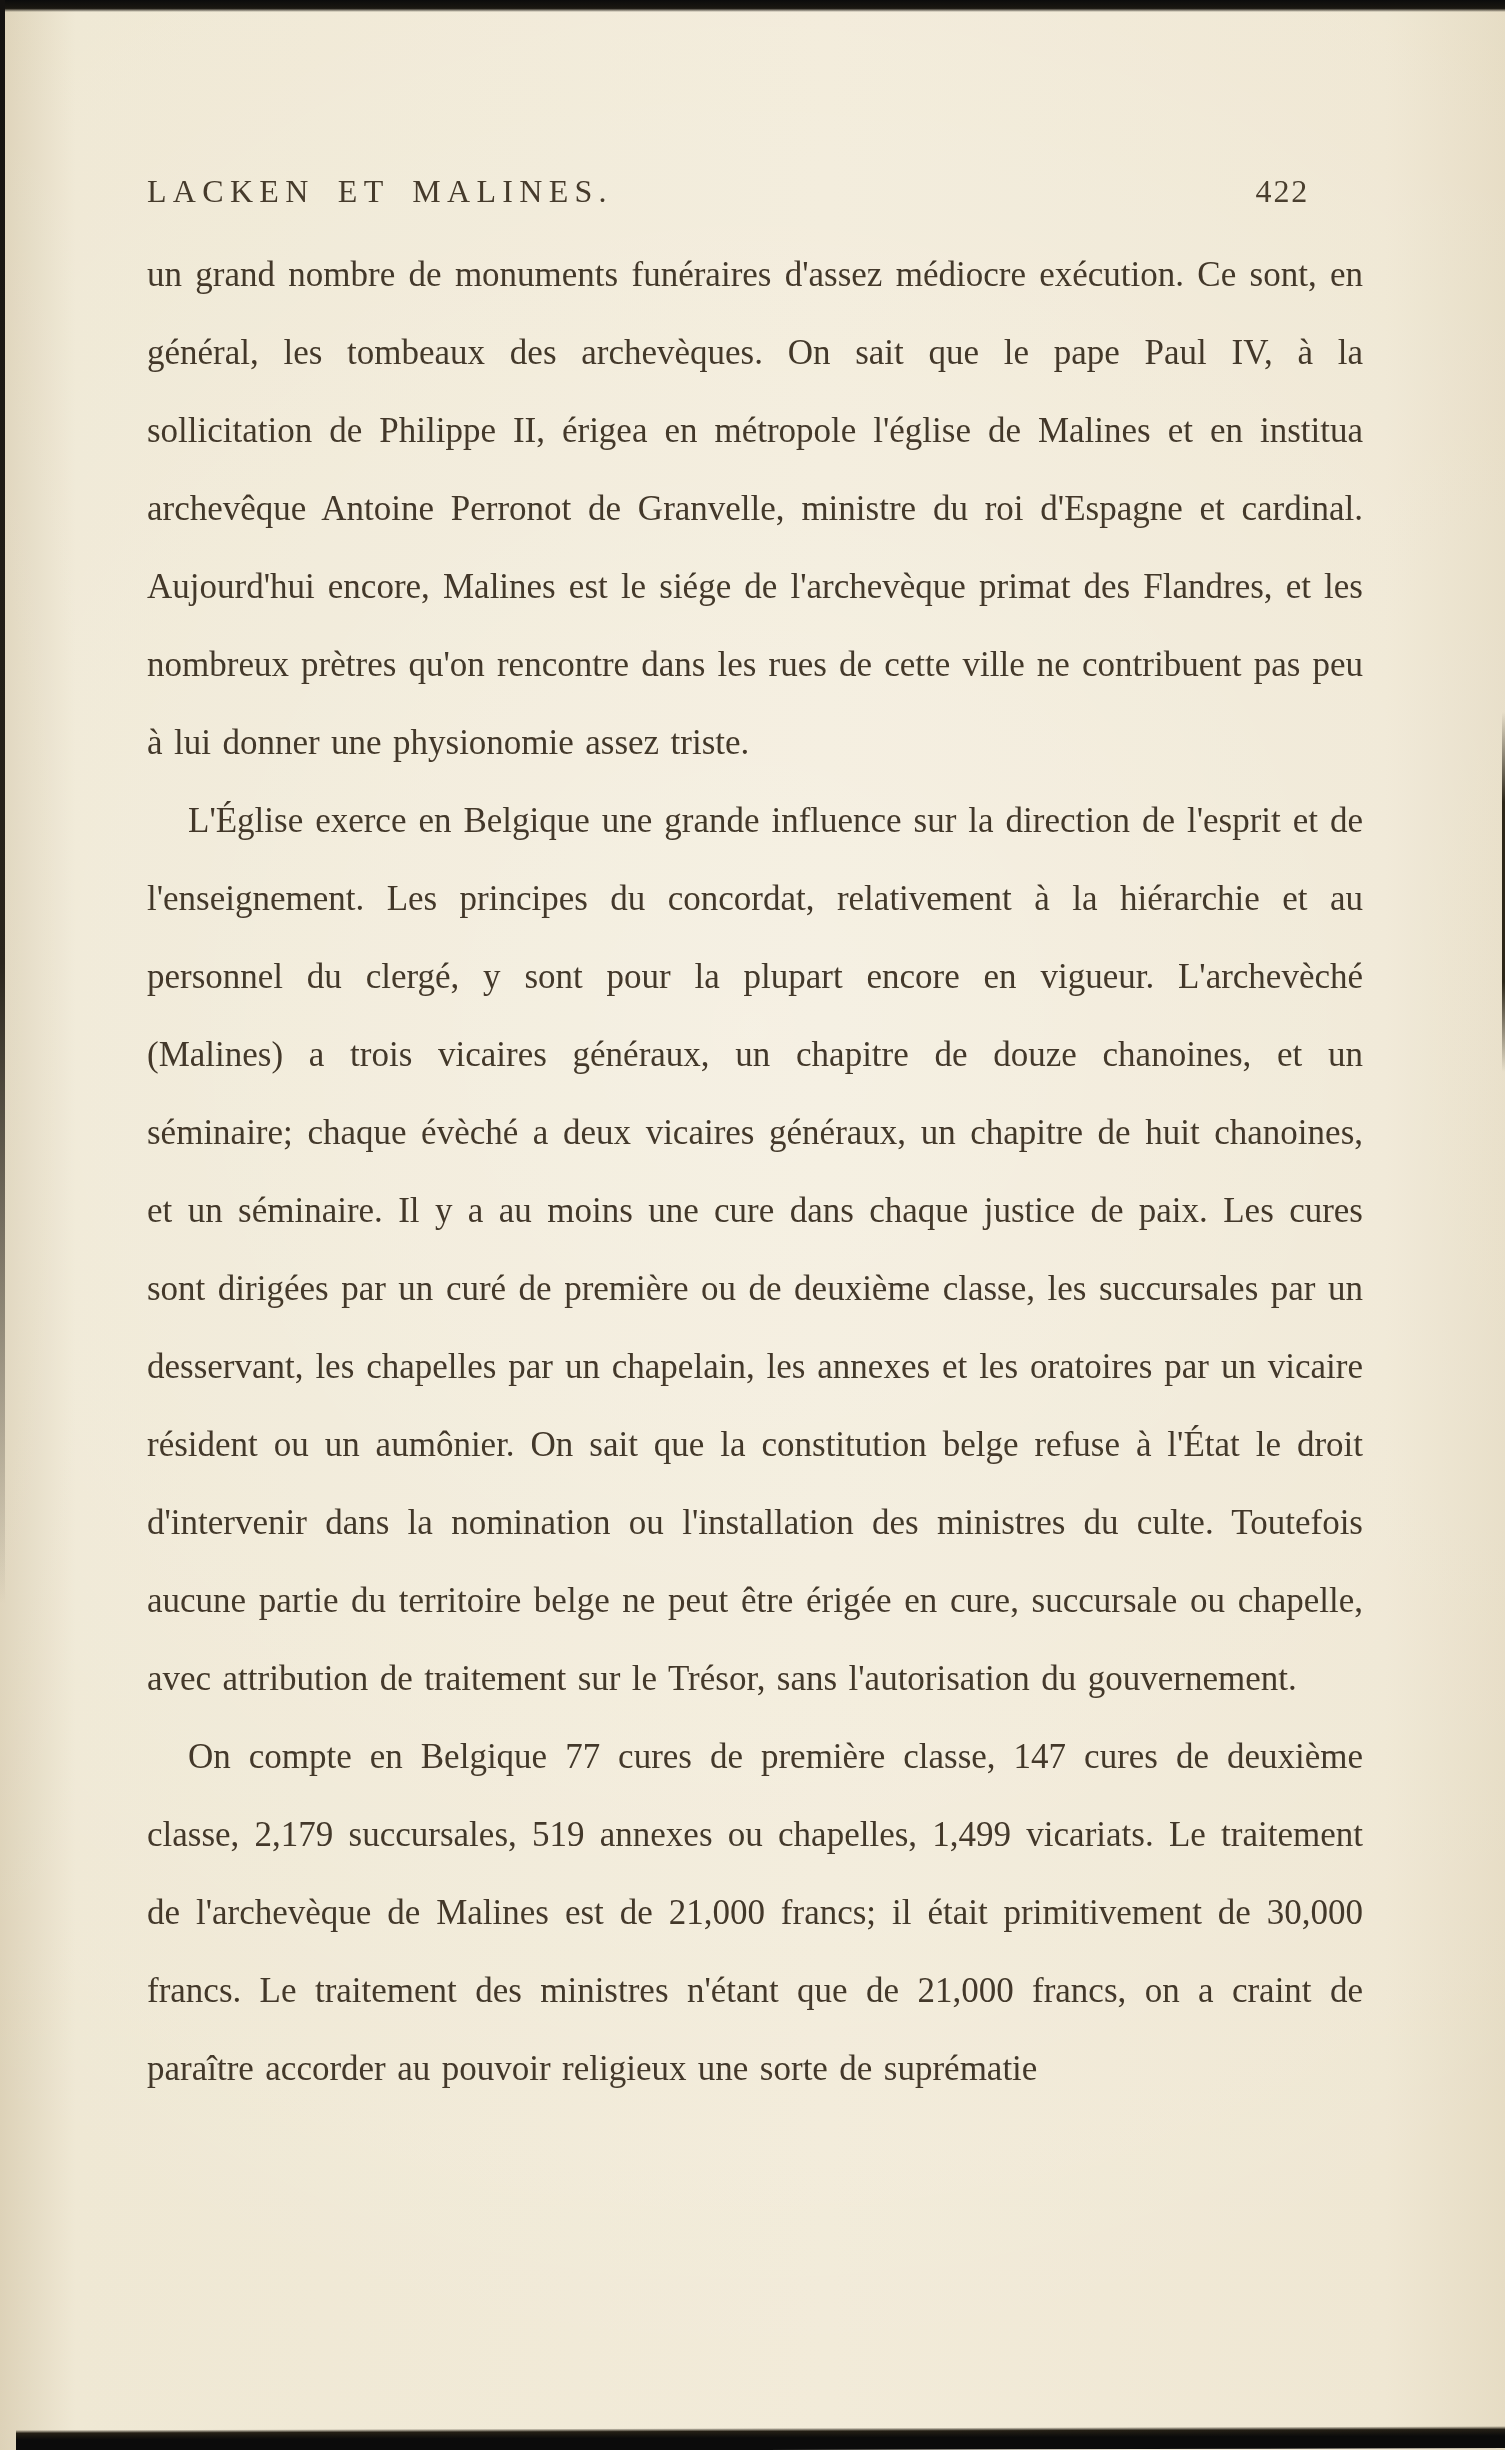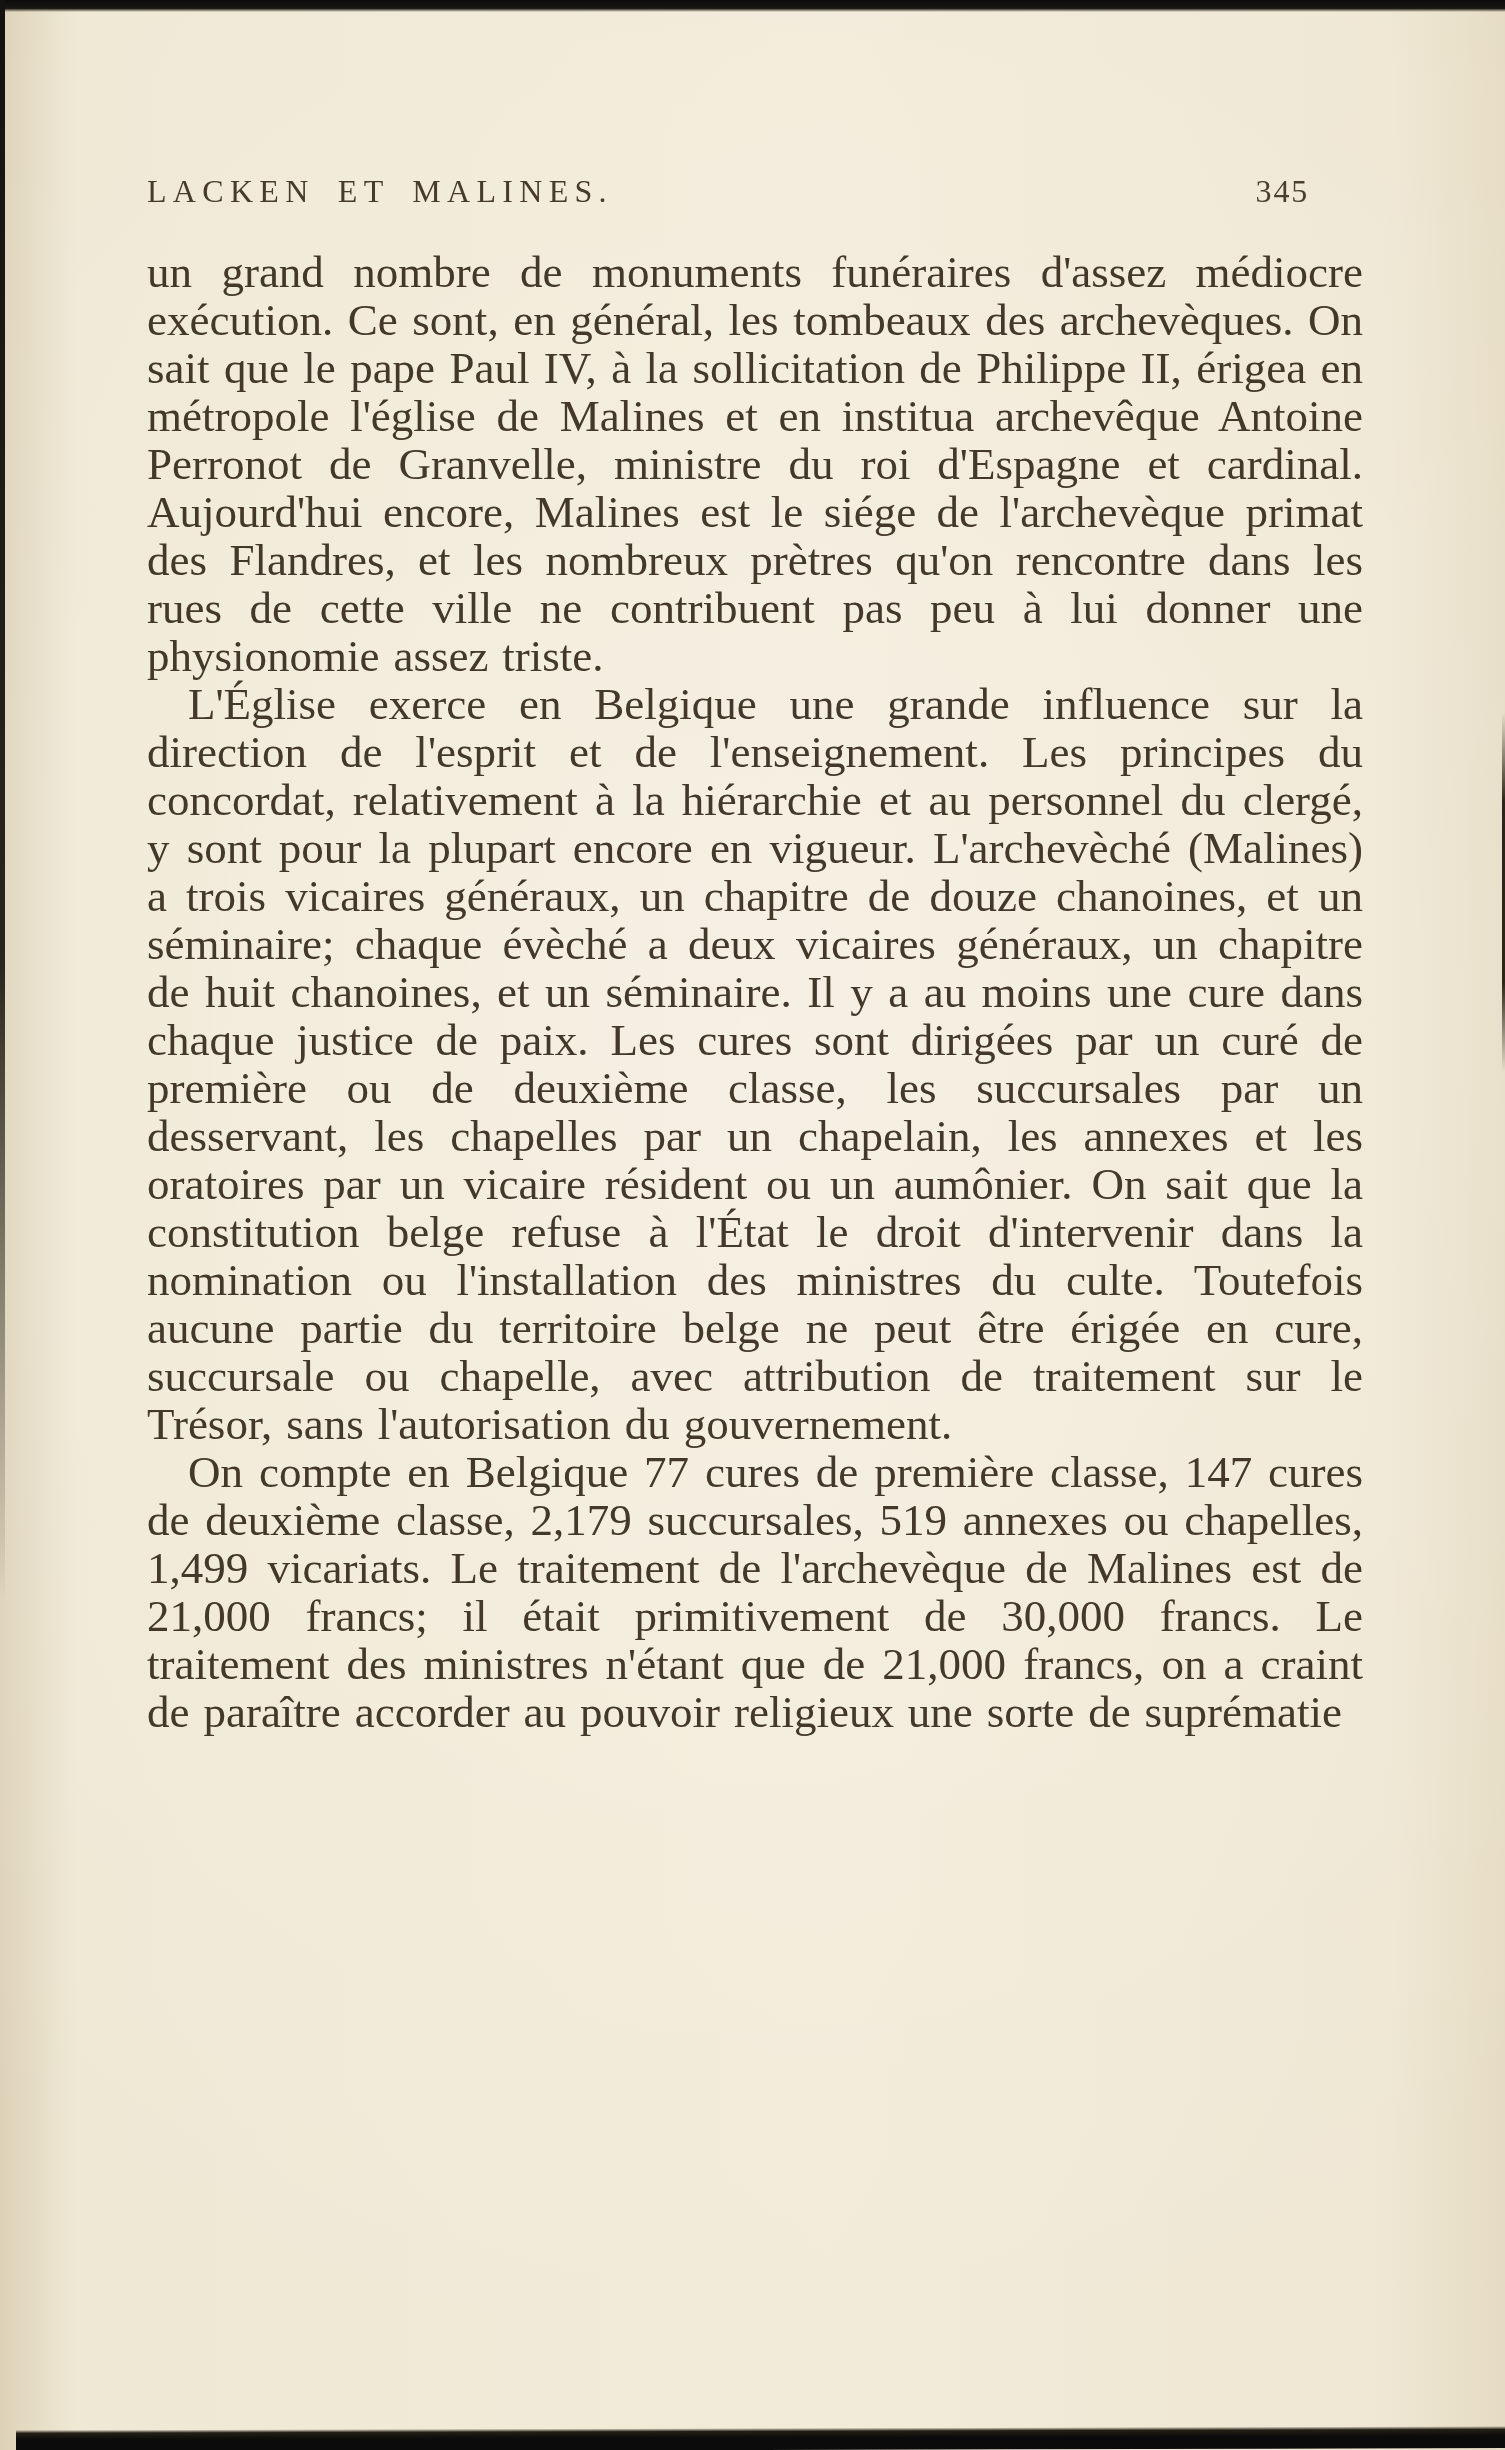--- a/index.html
+++ b/index.html
@@ -71,25 +71,25 @@
     position: absolute;
     right: 54px;
     top: 0;
     font-size: 32px;
     letter-spacing: 1.8px;
     color: #4a3f2f;
   }
   
   .text-block {
     position: absolute;
-    top: 248px;
+    top: 236px;
     left: 147px;
     width: 1216px;
-    font-size: 45px;
-    line-height: 48px;
+    font-size: 35px;
+    line-height: 78px;
     text-align: justify;
     word-spacing: 2.7px;
   }
   .text-block p {
     margin: 0;
   }
   .text-block p.indent {
     text-indent: 41px;
   }
 </style>
@@ -98,21 +98,21 @@
 
 <div class="page">
 
   <div class="edge-top"></div>
   <div class="edge-left"></div>
   <div class="edge-right"></div>
   <div class="edge-bottom"></div>
 
   <div class="running-head">
     <span class="running-title">LACKEN ET MALINES.</span>
-    <span class="page-number">345</span>
+    <span class="page-number">422</span>
   </div>
 
   <div class="text-block">
     <p>un grand nombre de monuments funéraires d'assez médiocre exécution. Ce sont, en général, les tombeaux des archevèques. On sait que le pape Paul IV, à la sollicitation de Philippe II, érigea en métropole l'église de Malines et en institua archevêque Antoine Perronot de Granvelle, ministre du roi d'Espagne et cardinal. Aujourd'hui encore, Malines est le siége de l'archevèque primat des Flandres, et les nombreux prètres qu'on rencontre dans les rues de cette ville ne contribuent pas peu à lui donner une physionomie assez triste.</p>
     <p class="indent">L'Église exerce en Belgique une grande influence sur la direction de l'esprit et de l'enseignement. Les principes du concordat, relativement à la hiérarchie et au personnel du clergé, y sont pour la plupart encore en vigueur. L'archevèché (Malines) a trois vicaires généraux, un chapitre de douze chanoines, et un séminaire; chaque évèché a deux vicaires généraux, un chapitre de huit chanoines, et un séminaire. Il y a au moins une cure dans chaque justice de paix. Les cures sont dirigées par un curé de première ou de deuxième classe, les succursales par un desservant, les chapelles par un chapelain, les annexes et les oratoires par un vicaire résident ou un aumônier. On sait que la constitution belge refuse à l'État le droit d'intervenir dans la nomination ou l'installation des ministres du culte. Toutefois aucune partie du territoire belge ne peut être érigée en cure, succursale ou chapelle, avec attribution de traitement sur le Trésor, sans l'autorisation du gouvernement.</p>
     <p class="indent">On compte en Belgique 77 cures de première classe, 147 cures de deuxième classe, 2,179 succursales, 519 annexes ou chapelles, 1,499 vicariats. Le traitement de l'archevèque de Malines est de 21,000 francs; il était primitivement de 30,000 francs. Le traitement des ministres n'étant que de 21,000 francs, on a craint de paraître accorder au pouvoir religieux une sorte de suprématie</p>
   </div>
 
 </div>
 

